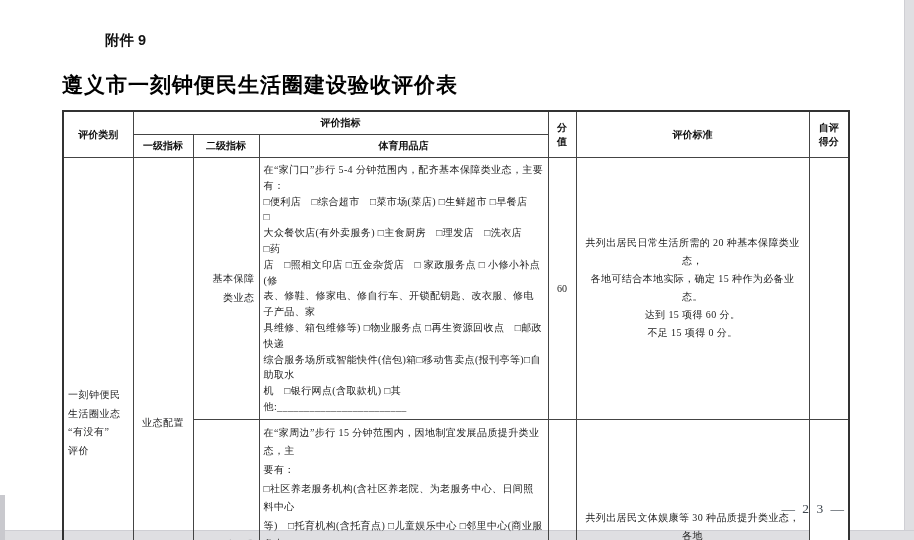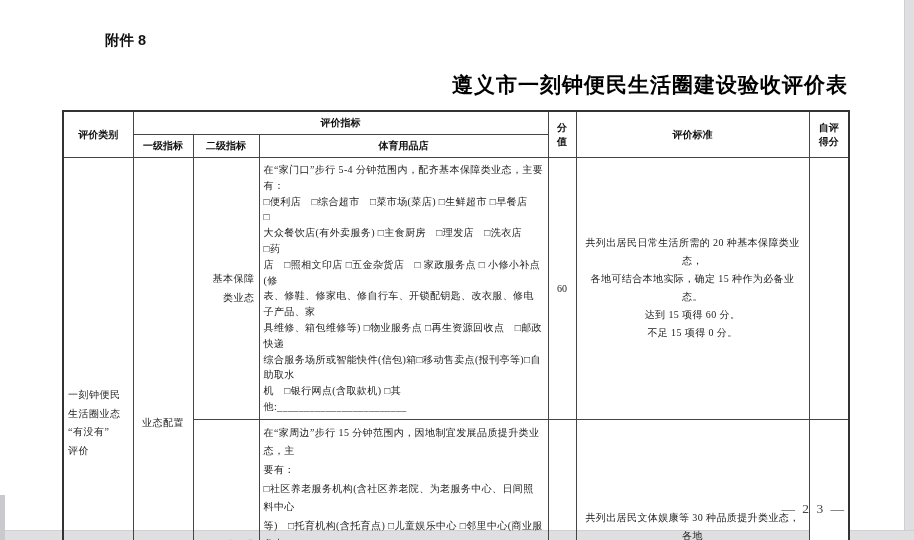--- a/index.html
+++ b/index.html
@@ -14,21 +14,21 @@
   .edge-bottom{position:absolute;left:0;bottom:0;width:914px;height:9px;background:#dfdfe2;border-top:1px solid #cfcfd4;}
   .edge-left{position:absolute;left:0;top:495px;width:5px;height:45px;background:#c9c9ce;}
 
   .attachment{
     position:absolute;left:105px;top:31px;
     font-family:"Liberation Sans","DejaVu Sans",sans-serif;
     font-weight:bold;font-size:14.5px;color:#111;
   }
   .doc-title{
     position:absolute;left:62px;top:71px;width:786px;
-    text-align:right;
+    text-align:left;
     font-family:"Liberation Sans","DejaVu Sans",sans-serif;
     font-weight:bold;font-size:21px;letter-spacing:1px;color:#000;
   }
 
   table.eval-table{
     position:absolute;left:62px;top:110px;width:786px;
     border-collapse:collapse;table-layout:fixed;
     border:2px solid #333;
   }
   table.eval-table td{
@@ -80,21 +80,21 @@
     padding-left:46px;
   }
 </style>
 </head>
 <body>
 
 <div class="edge-right"></div>
 <div class="edge-bottom"></div>
 <div class="edge-left"></div>
 
-<div class="attachment">附件 8</div>
+<div class="attachment">附件 9</div>
 <div class="doc-title">遵义市一刻钟便民生活圈建设验收评价表</div>
 
 <table class="eval-table">
   <colgroup>
     <col style="width:70px">
     <col style="width:60px">
     <col style="width:66px">
     <col style="width:289px">
     <col style="width:28px">
     <col style="width:233px">

